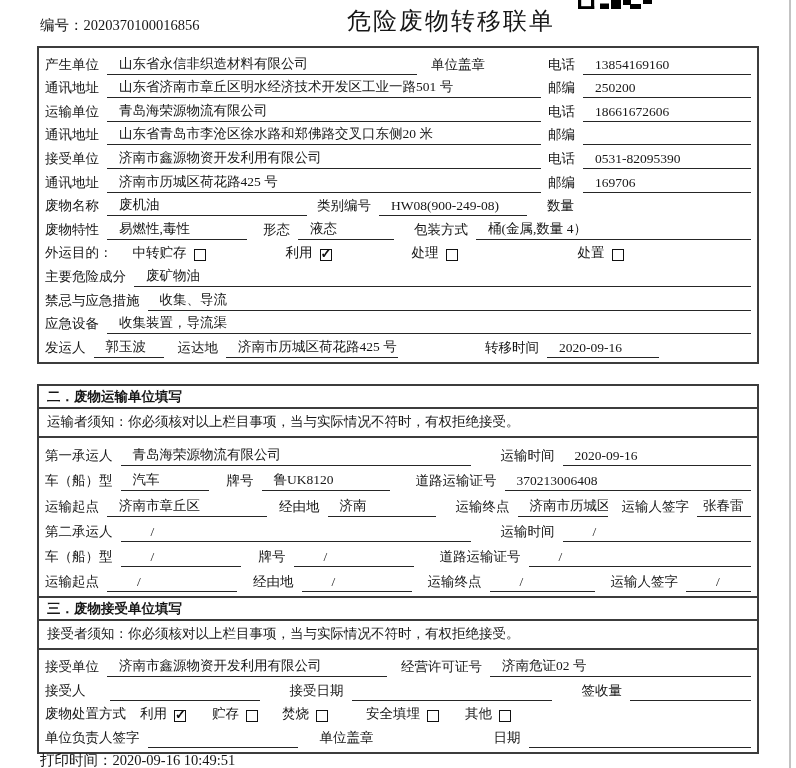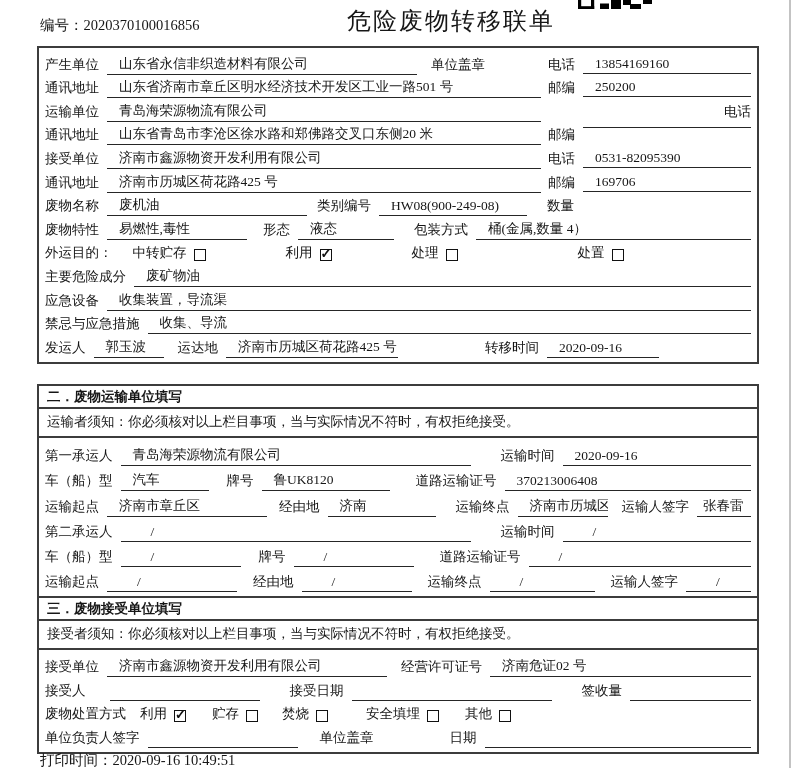--- a/index.html
+++ b/index.html
@@ -35,21 +35,21 @@
   .b2 .row { height:25.2px; }
   .b3 .row { height:23.8px; }
   .lbl { flex:0 0 auto; padding-bottom:1px; }
   .f {
     border-bottom:1px solid #262626;
     margin-left:8px; padding:0 4px 1px 12px;
     overflow:hidden; flex:0 0 auto;
   }
   .fl { flex:1 1 auto; }
   .sl { padding-left:30px; }
-  .rgt { margin-left:auto; display:flex; align-items:flex-start; }
+  .rgt { margin-left:auto; display:flex; align-items:flex-end; }
   .ck { display:flex; align-items:flex-end; }
   .cb {
     display:inline-block; width:12px; height:12px;
     border:1.5px solid #111; margin-left:7px; margin-bottom:2px;
     position:relative; flex:0 0 auto;
   }
   .cb.checked::after {
     content:"✓"; position:absolute; top:-4px; left:0;
     font-size:13px; font-weight:bold; color:#111;
   }
@@ -97,20 +97,21 @@
         <span class="lbl">邮编</span>
         <span class="f" style="width:168px">250200</span>
       </span>
     </div>
 
     <div class="row">
       <span class="lbl">运输单位</span>
       <span class="f" style="width:434px">青岛海荣源物流有限公司</span>
       <span class="rgt">
         <span class="lbl">电话</span>
+        <span class="f" style="width:168px">18661672606</span>
       </span>
     </div>
 
     <div class="row">
       <span class="lbl">通讯地址</span>
       <span class="f" style="width:434px">山东省青岛市李沧区徐水路和郑佛路交叉口东侧20 米</span>
       <span class="rgt">
         <span class="lbl">邮编</span>
         <span class="f" style="width:168px"></span>
       </span>
@@ -170,27 +171,27 @@
         <span class="cb"></span>
       </span>
     </div>
 
     <div class="row">
       <span class="lbl">主要危险成分</span>
       <span class="f fl">废矿物油</span>
     </div>
 
     <div class="row">
+      <span class="lbl">禁忌与应急措施</span>
+      <span class="f fl">收集、导流</span>
+    </div>
+
+    <div class="row">
       <span class="lbl">应急设备</span>
       <span class="f fl">收集装置，导流渠</span>
-    </div>
-
-    <div class="row">
-      <span class="lbl">禁忌与应急措施</span>
-      <span class="f fl">收集、导流</span>
     </div>
 
     <div class="row">
       <span class="lbl">发运人</span>
       <span class="f" style="width:70px">郭玉波</span>
       <span class="lbl" style="margin-left:14px">运达地</span>
       <span class="f" style="width:172px">济南市历城区荷花路425 号</span>
       <span class="lbl" style="margin-left:87px">转移时间</span>
       <span class="f" style="width:112px">2020-09-16</span>
     </div>
@@ -302,20 +303,20 @@
       <span class="ck" style="margin-left:26px">
         <span class="lbl">其他</span>
         <span class="cb"></span>
       </span>
     </div>
 
     <div class="row">
       <span class="lbl">单位负责人签字</span>
       <span class="f" style="width:150px"></span>
       <span class="lbl" style="margin-left:22px">单位盖章</span>
-      <span class="lbl" style="margin-left:76px">日期</span>
+      <span class="lbl" style="margin-left:120px">日期</span>
       <span class="f fl"></span>
     </div>
 
   </div>
 </div>
 
 <div class="print-line"><span>打印时间：</span><span>2020-09-16 10:49:51</span></div>
 
 </body></html>

